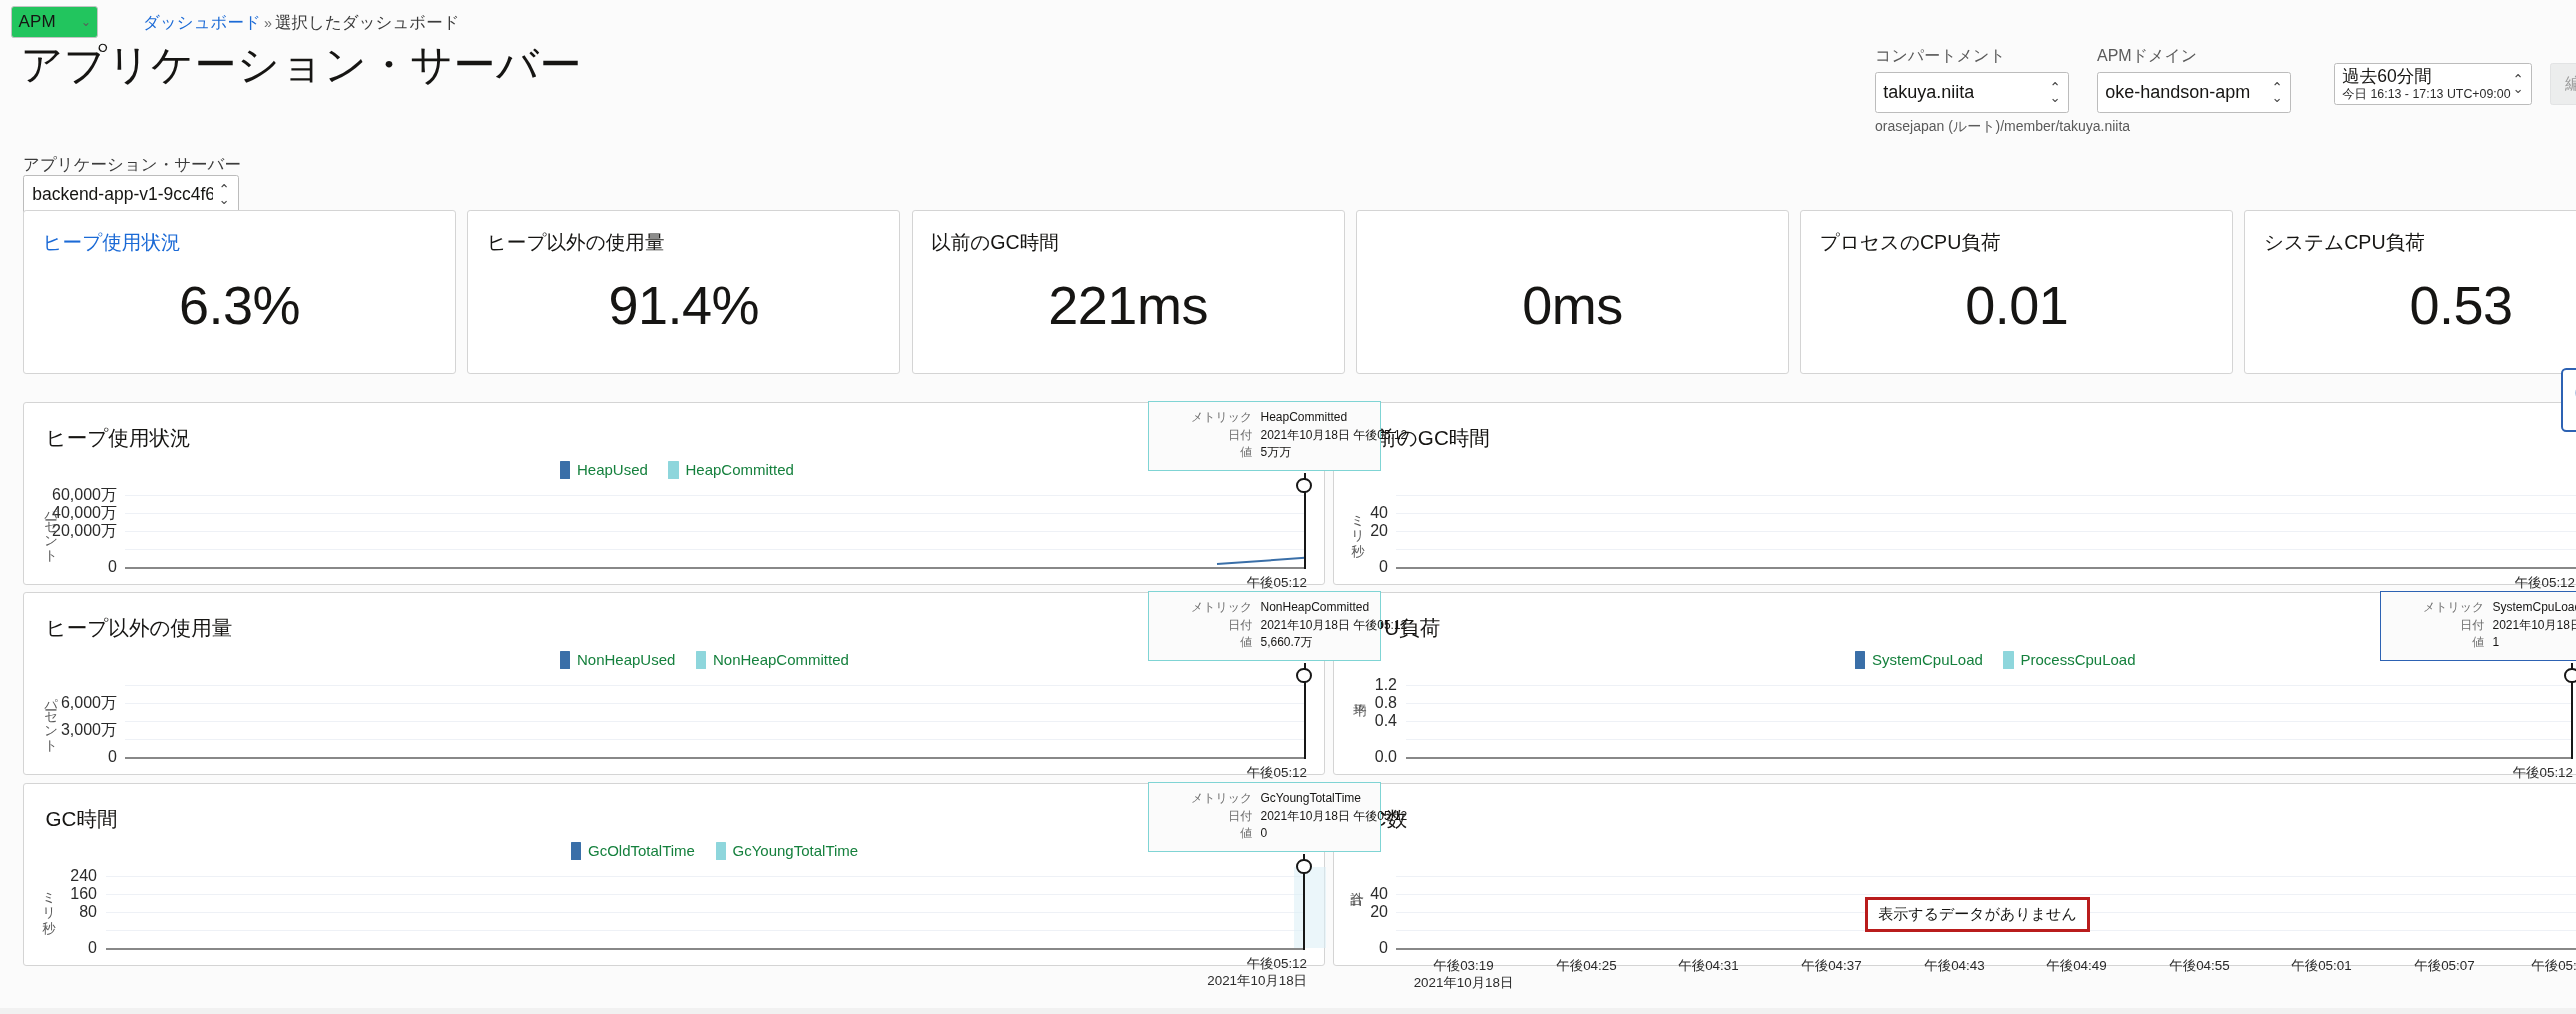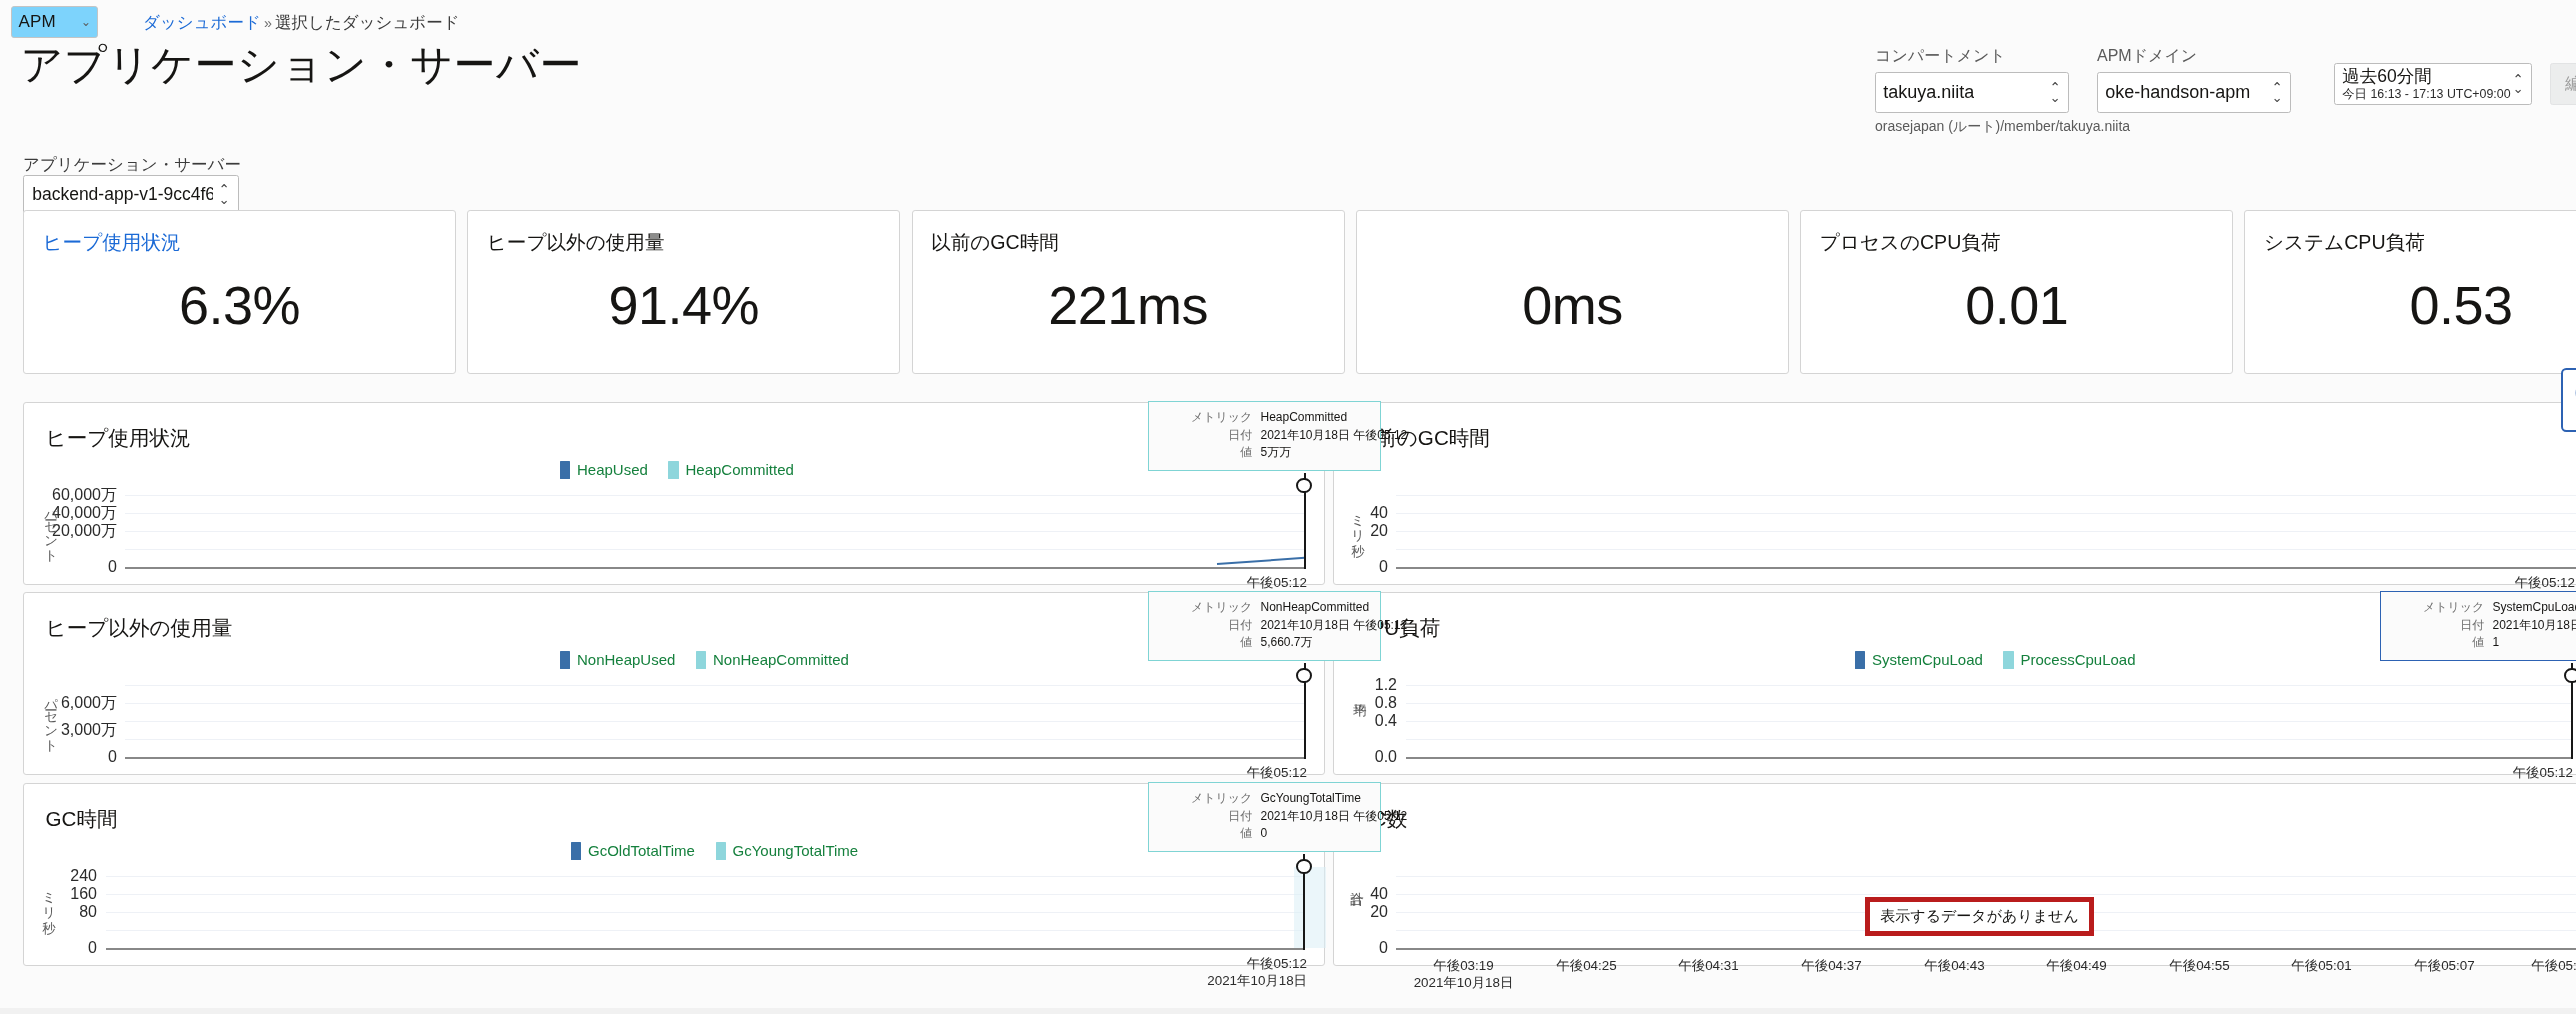--- a/index.html
+++ b/index.html
@@ -9,21 +9,21 @@
     font-family:"Liberation Sans","DejaVu Sans",sans-serif;
     background:#fbfbfb;color:#161513;
     font-size:18.5px;-webkit-font-smoothing:antialiased;
   }
   .page{position:relative;width:2630px;height:1015px;overflow:hidden;background:#fbfbfb;}
 
   
   .topbar{position:absolute;left:0;top:0;width:2630px;height:49px;}
   .svc-select{
     position:absolute;left:11.3px;top:6.2px;width:87px;height:32px;
-    border:1px solid #c4c4c4;border-radius:3.1px;background:#7dd3fc;
+    border:1px solid #c4c4c4;border-radius:3.1px;background:#22c55e;
     display:flex;align-items:center;padding:0 6.2px;
   }
   .svc-select .lbl{font-size:17px;color:#161513;letter-spacing:0.2px;}
   .svc-select .chev{margin-left:auto;font-size:12.4px;color:#5a5a5a;line-height:1;}
   .breadcrumb{position:absolute;left:112px;top:12.4px;font-size:16.5px;white-space:nowrap;margin-left:31px;}
   .breadcrumb a{color:#1b6ad6;text-decoration:none;}
   .breadcrumb .sep{color:#6d6d6d;margin:0 3.1px;font-size:14.4px;}
   .breadcrumb .cur{color:#3b3b3b;}
 
   .page-title{position:absolute;left:20.6px;top:37px;font-size:42px;font-weight:400;color:#161513;letter-spacing:0.5px;}
@@ -111,21 +111,21 @@
   .tooltip{
     position:absolute;background:#fbfbfb;border:1.5px solid #7fd4d4;
     padding:7.2px 11.3px 8.2px 11.3px;z-index:40;
   }
   .tooltip.blue{border-color:#2d62b3;}
   .tooltip .row{display:flex;font-size:12px;line-height:1.45;white-space:nowrap;}
   .tooltip .k{color:#6d6d6d;text-align:right;width:92px;flex:none;}
   .tooltip .v{color:#161513;margin-left:8.2px;}
 
   .nodata{
-    position:absolute;border:5px solid #b91c1c;background:#fff;
+    position:absolute;border:3px solid #b91c1c;background:#fff;
     padding:5.2px 10.3px;font-size:15px;color:#161513;white-space:nowrap;z-index:20;
   }
 
   
   .help-widget{
     position:absolute;left:2561px;top:368px;width:61px;height:64px;
     background:#fff;border:2.1px solid #2d62b3;border-radius:5.2px;z-index:60;
     display:flex;flex-direction:column;align-items:center;justify-content:flex-start;
     padding-top:4.6px;
   }

